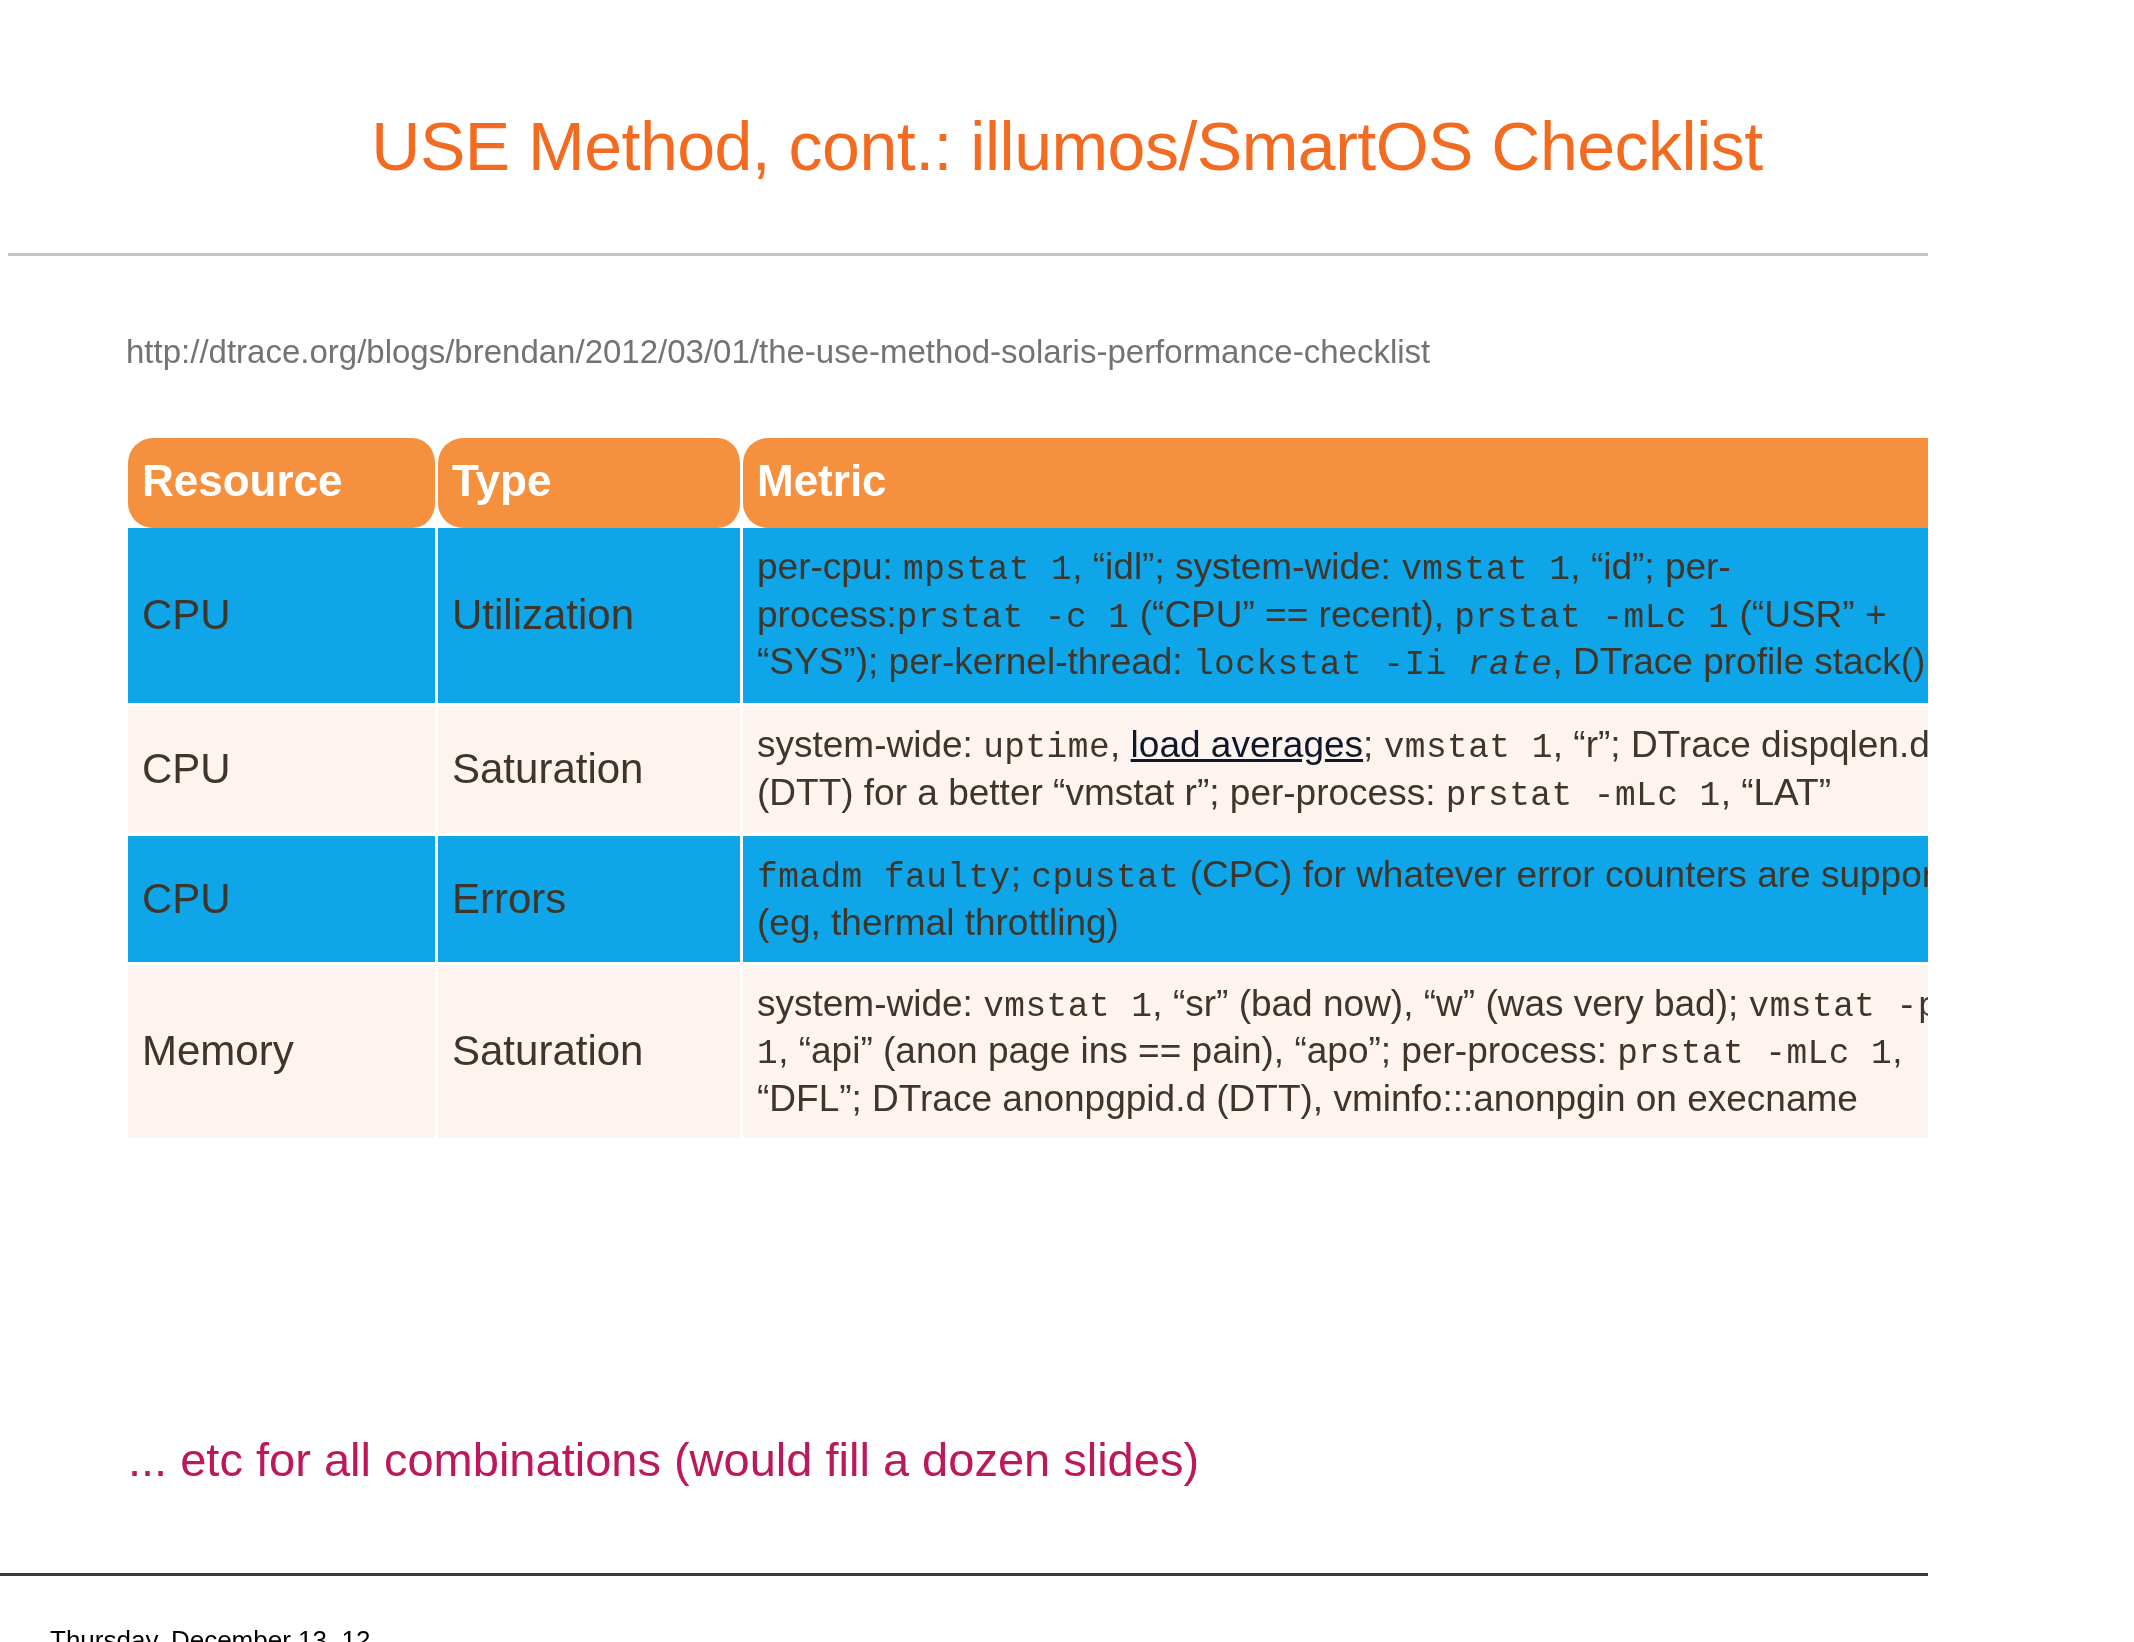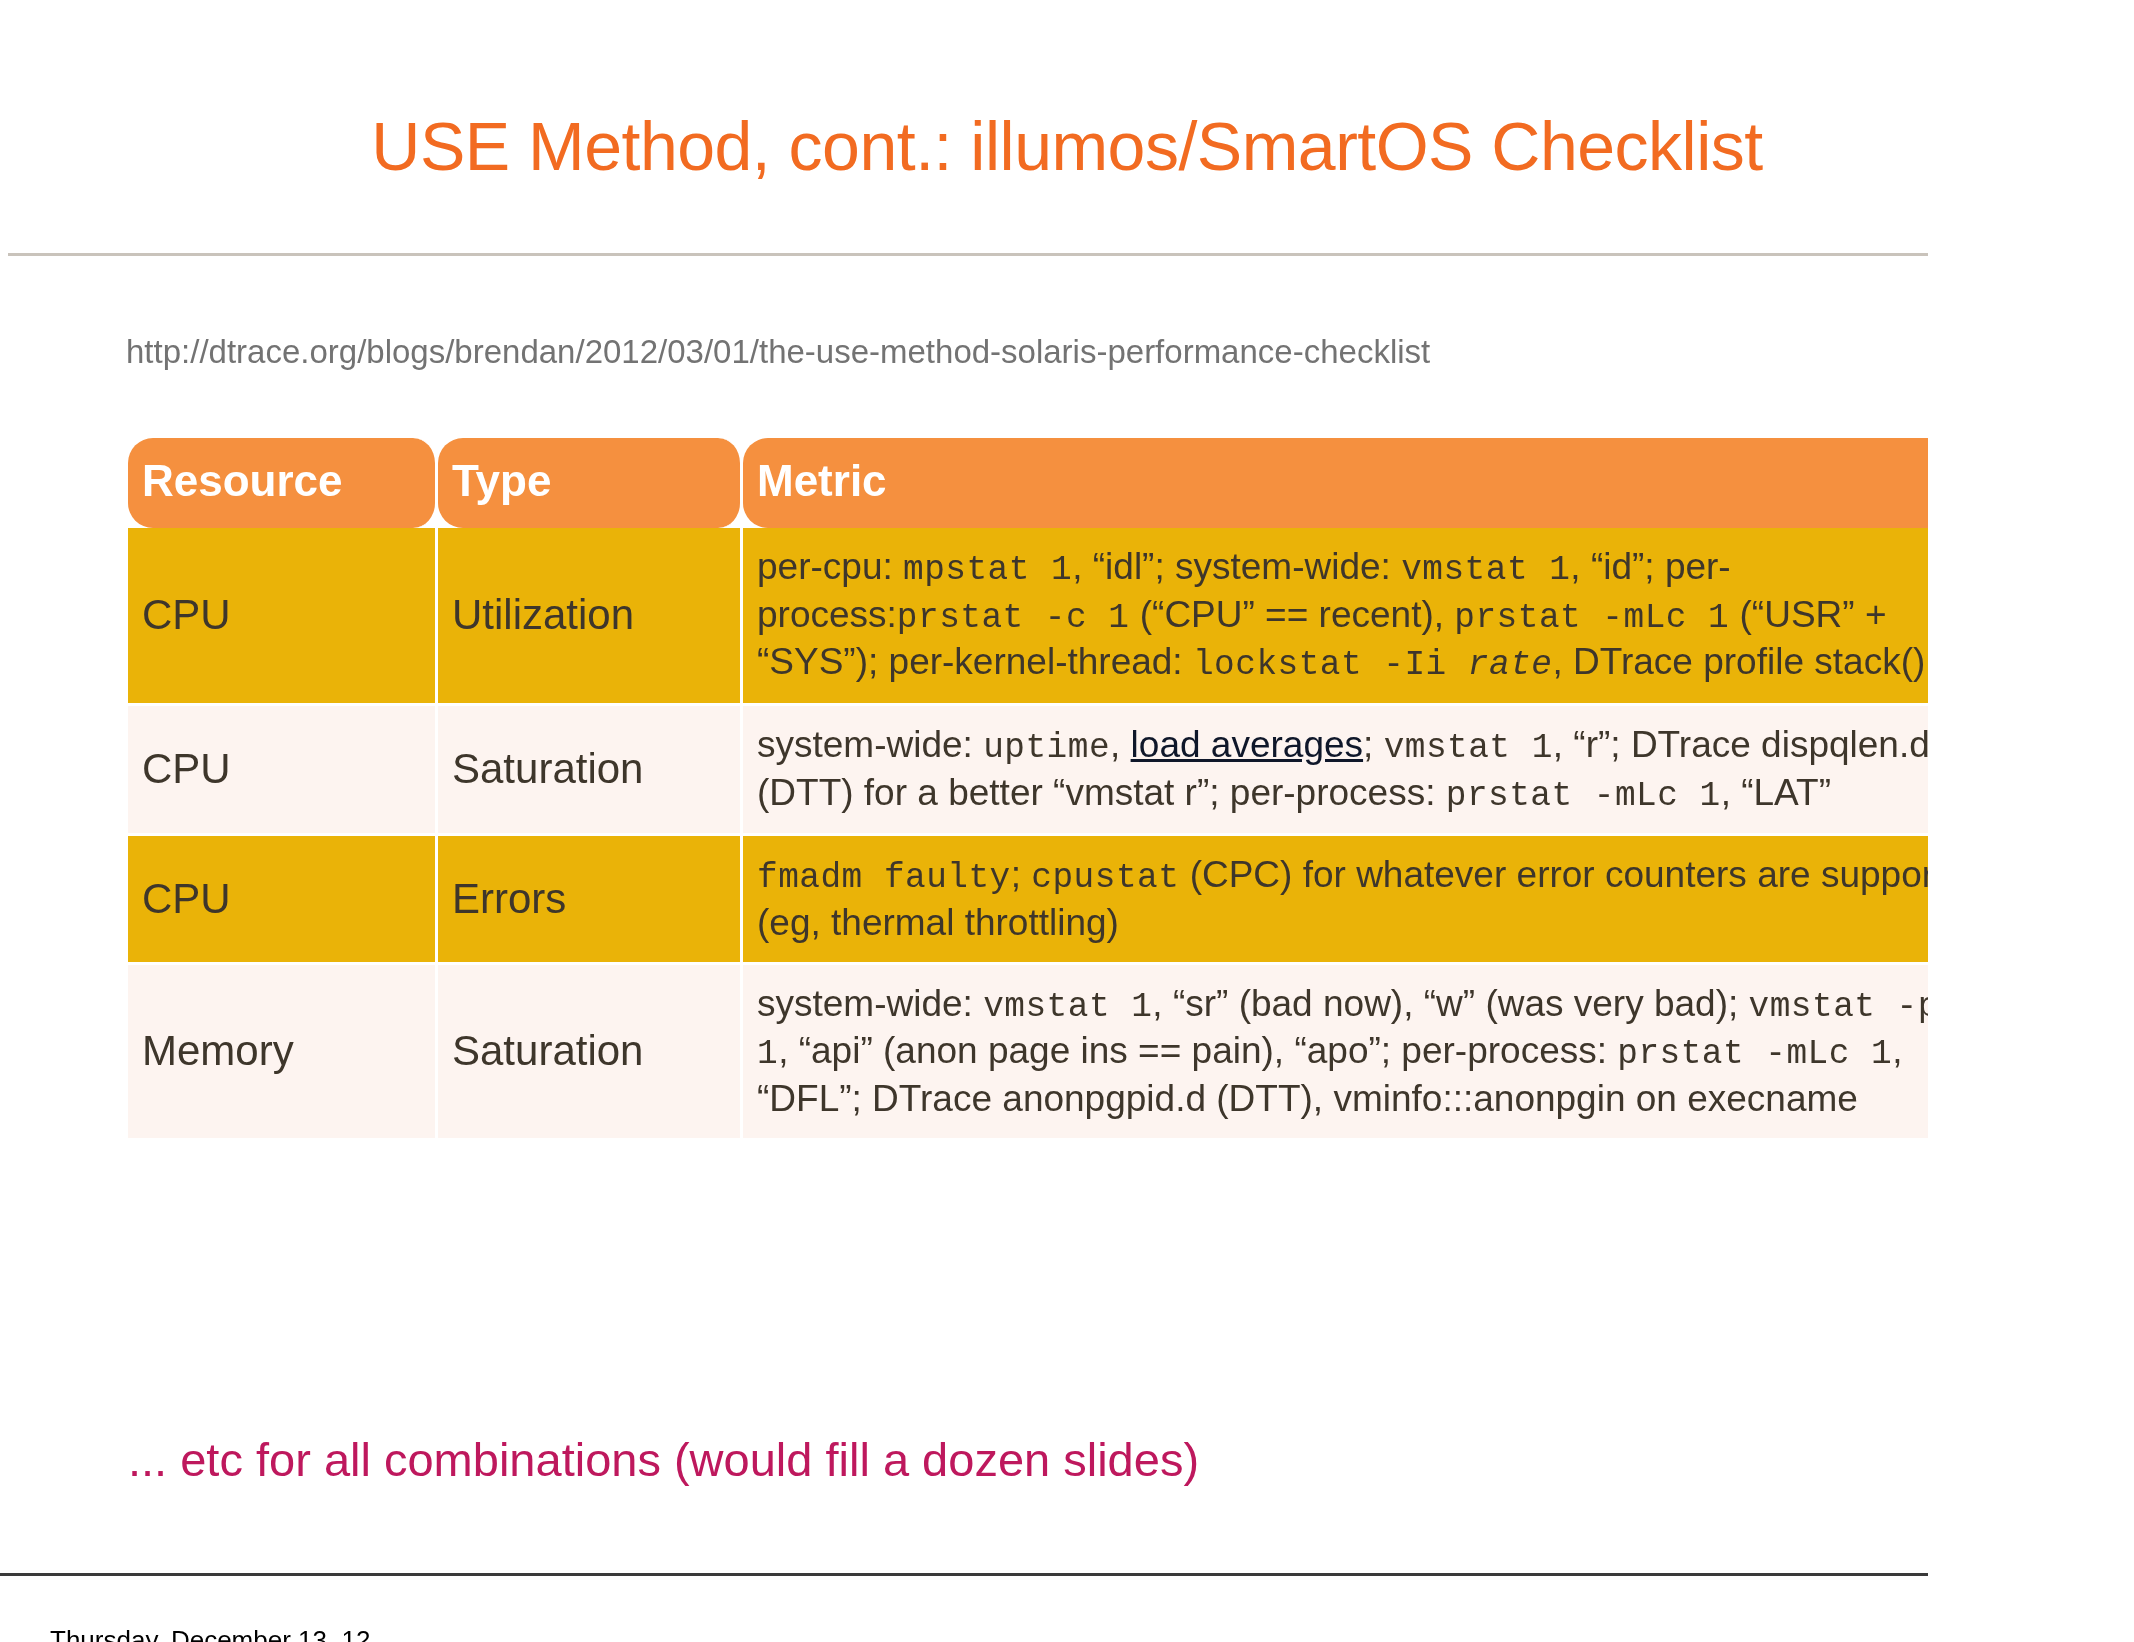--- a/index.html
+++ b/index.html
@@ -85,21 +85,21 @@
 
   .checklist-table tbody td {
     vertical-align: middle;
     border-right: 3px solid #ffffff;
     border-bottom: 3px solid #ffffff;
     padding: 16px 12px 16px 14px;
     color: #3E362B;
   }
   .checklist-table tbody td:last-child { border-right: none; }
 
-  tbody tr.row-odd  td { background: #eab308; }
+  tbody tr.row-odd  td { background: #0ea5e9; }
   tbody tr.row-even td { background: #FDF4F0; }
 
   td.cell-resource,
   td.cell-type {
     font-size: 42px;
     line-height: 1.15;
     white-space: nowrap;
   }
 
   td.cell-metric {

